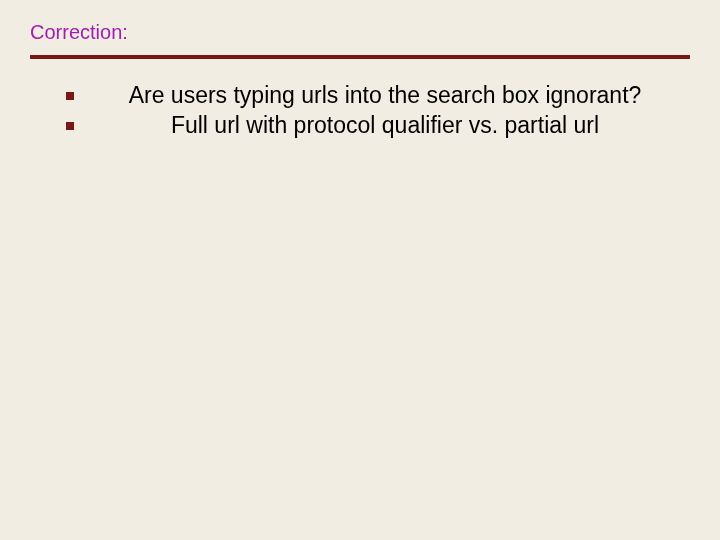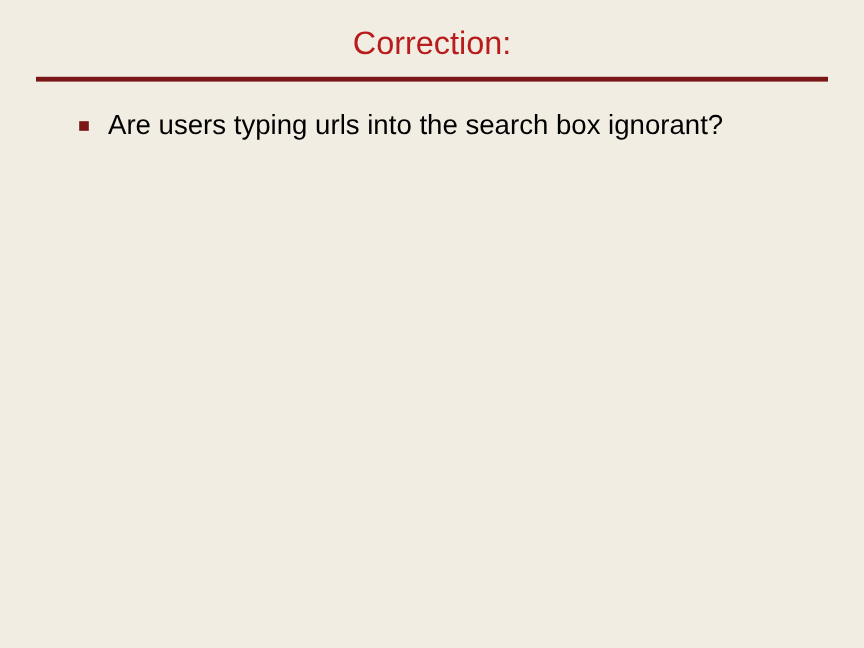--- a/index.html
+++ b/index.html
@@ -13,44 +13,44 @@
     overflow: hidden;
   }
   .slide {
     box-sizing: border-box;
     width: 720px;
     height: 540px;
     padding: 20px 30px 30px 30px;
     position: relative;
   }
   .title {
-    font-size: 27px;
+    font-size: 20px;
     line-height: 1.25;
-    color: #b91c1c;
+    color: #a21caf;
     margin: 0 0 10px 0;
     font-weight: 400;
-    text-align: center;
   }
   .rule {
     border: none;
     border-top: 4px solid #7a1616;
     margin: 0 0 22px 0;
   }
   .bullets {
     list-style: none;
     margin: 0;
     padding: 0 10px 0 30px;
   }
   .bullets li {
     position: relative;
     padding-left: 30px;
     font-size: 23px;
     line-height: 1.3;
     margin: 0;
     color: #000;
+    text-align: center;
   }
   .bullets li .sq {
     position: absolute;
     left: 6px;
     top: 11px;
     width: 8px;
     height: 8px;
     background: #7a1616;
   }
   .link {
@@ -64,14 +64,18 @@
 <div class="slide">
   <h1 class="title">
     <span>Correction:</span><br>
   </h1>
   <hr class="rule">
   <ul class="bullets">
     <li>
       <span class="sq"></span>
       <span>Are users typing urls into the search box ignorant?</span>
     </li>
+    <li>
+      <span class="sq"></span>
+      <span>Full url with protocol qualifier vs. partial url</span>
+    </li>
   </ul>
 </div>
 
 </body></html>

